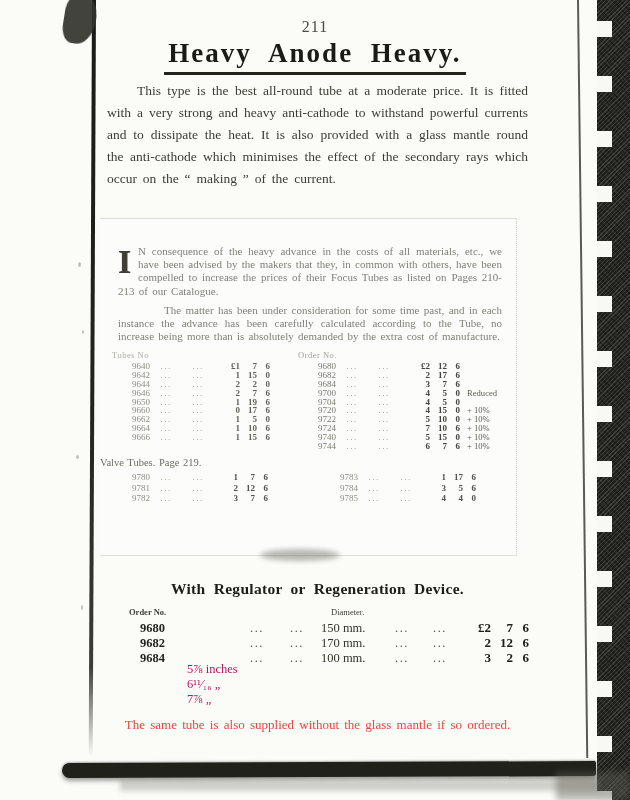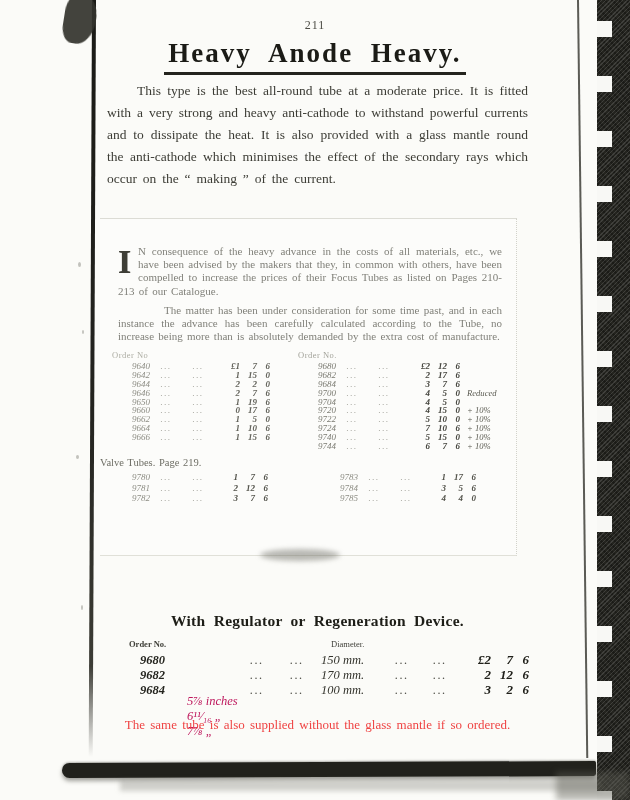--- a/index.html
+++ b/index.html
@@ -35,21 +35,21 @@
     box-shadow:0 3px 4px rgba(70,70,62,.5),0 -1px 2px rgba(70,70,62,.35);}
   .bottom-smear{position:absolute;left:120px;top:780px;width:480px;height:11px;
     background:rgba(110,110,100,.3);filter:blur(2.5px);}
   .corner-smear{position:absolute;left:556px;top:772px;width:74px;height:28px;
     background:rgba(95,95,86,.45);filter:blur(3px);}
 
   
   .content{position:absolute;left:0;top:0;width:630px;height:800px;}
 
   .page-number{position:absolute;left:105px;top:18px;width:420px;
-    text-align:center;font-size:12px;letter-spacing:1px;color:#4c4c45;}
+    text-align:center;font-size:16px;letter-spacing:1px;color:#4c4c45;}
 
   .title-wrap{position:absolute;left:105px;top:38px;width:420px;text-align:center;}
   .title{display:inline-block;margin:0;font-size:27px;font-weight:bold;color:#1b1b16;
     letter-spacing:2px;word-spacing:9px;
     border-bottom:3px solid #24241e;padding:0 4px 3px 4px;}
 
   .intro{position:absolute;left:107px;top:80px;width:421px;margin:0;
     font-size:13.5px;line-height:22px;color:#3c3c35;
     text-align:justify;text-indent:30px;word-spacing:2.5px;}
 
@@ -62,42 +62,42 @@
   .npara.second{margin-top:6px;text-indent:46px;}
   .dropcap{float:left;font-size:33px;line-height:30px;font-weight:bold;color:#3e3e36;
     width:15px;margin:2px 5px 0 0;text-shadow:.5px 0 0 #3e3e36;}
   .prices-intro{margin:5px 40px 0 0;font-size:11px;color:#77776f;text-align:center;
     word-spacing:1.5px;filter:blur(.2px);}
 
   .price-tables{display:flex;margin:7px 0 0 10px;gap:26px;}
   .tbl-header{font-size:8.5px;letter-spacing:.5px;color:#a3a39a;margin:0 0 2px 2px;filter:blur(.25px);}
   .tbl-header.left{color:#adada3;}
 
-  .grid{display:grid;font-style:italic;}
+  .grid{display:grid;}
   .grid .cell{display:block;white-space:nowrap;overflow:visible;}
   .notice-left{grid-template-columns:40px 32px 32px 26px 17px 13px;grid-auto-rows:8.8px;font-size:9px;line-height:8.8px;}
   .notice-right{grid-template-columns:40px 32px 32px 30px 17px 13px 56px;grid-auto-rows:8.8px;font-size:9px;line-height:8.8px;}
   .grid .no{text-align:right;color:#8d8d84;filter:blur(.25px);}
   .notice-right .no{color:#7b7b72;}
   .grid .dots{text-align:center;color:#8f8f86;letter-spacing:1.5px;}
   .grid .p0,.grid .p1,.grid .p2{text-align:right;font-weight:bold;color:#45453e;}
   .notice-left .p0,.notice-left .p1,.notice-left .p2{color:#63635b;}
   .grid .note{text-align:left;padding-left:7px;color:#5b5b52;font-size:8.6px;}
 
   .valve-header{margin:7px 30px 0 0;text-align:left;font-size:10.5px;color:#6e6e65;
     word-spacing:1px;filter:blur(.2px);}
   .valve-tables{display:flex;margin:4px 0 0 10px;gap:50px;}
   .valve{grid-template-columns:40px 32px 32px 24px 17px 13px;grid-auto-rows:10.4px;font-size:9px;line-height:10.4px;}
   .valve .no{color:#80807 7;}
   .valve .p0,.valve .p1,.valve .p2{color:#52524a;}
   .slip-smudge{position:absolute;left:160px;bottom:-6px;width:80px;height:12px;
     background:rgba(105,105,95,.45);filter:blur(2.5px);border-radius:50%;}
 
   
-  .regulator{position:absolute;left:105px;top:612px;width:425px;}
+  .regulator{position:absolute;left:105px;top:580px;width:425px;}
   .reg-heading{margin:0;text-align:center;font-size:15.5px;font-weight:bold;color:#1d1d17;
     word-spacing:4px;letter-spacing:.3px;}
   .reg-headers{position:relative;height:14px;margin-top:9px;}
   .reg-h-order{position:absolute;left:24px;font-size:8.5px;font-weight:bold;color:#3f3f38;}
   .reg-h-diam{position:absolute;left:226px;font-size:8.5px;color:#3f3f38;}
   .reg{margin-left:12px;grid-template-columns:48px 72px 40px 40px 66px 38px 38px 32px 22px 16px;
     grid-auto-rows:15.2px;font-size:12.5px;line-height:14px;}
   .reg .no{font-weight:bold;color:#24241e;filter:none;}
   .reg .size{padding-left:22px;color:#be185d;margin-top:41px;}
   .reg .diameter{padding-left:4px;color:#33332c;}
@@ -135,21 +135,21 @@
     </div>
 
     <p class="intro">This type is the best all-round tube at a moderate price.  It is fitted with a very strong and heavy anti-cathode to withstand powerful currents and to dissipate the heat.  It is also provided with a glass mantle round the anti-cathode which minimises the effect of the secondary rays which occur on the “ making ” of the current.</p>
 
     <div class="slip">
       <p class="npara first"><span class="dropcap">I</span><span>N consequence of the heavy advance in the costs of all materials, etc., we have been advised by the makers that they, in common with others, have been compelled to increase the prices of their Focus Tubes as listed on Pages 210-213 of our Catalogue.</span></p>
       <p class="npara second">The matter has been under consideration for some time past, and in each instance the advance has been carefully calculated according to the Tube, no increase being more than  is absolutely demanded by the extra cost of manufacture.</p>
 
       <div class="price-tables">
         <div class="ptab">
-          <div class="tbl-header left">Order No</div>
+          <div class="tbl-header left">Tubes No</div>
           <div class="grid notice-left">
               <span class="cell no">9640</span>
               <span class="cell dots">...</span>
               <span class="cell dots">...</span>
               <span class="cell p0">£1</span>
               <span class="cell p1">7</span>
               <span class="cell p2">6</span>
               <span class="cell no">9642</span>
               <span class="cell dots">...</span>
               <span class="cell dots">...</span>

